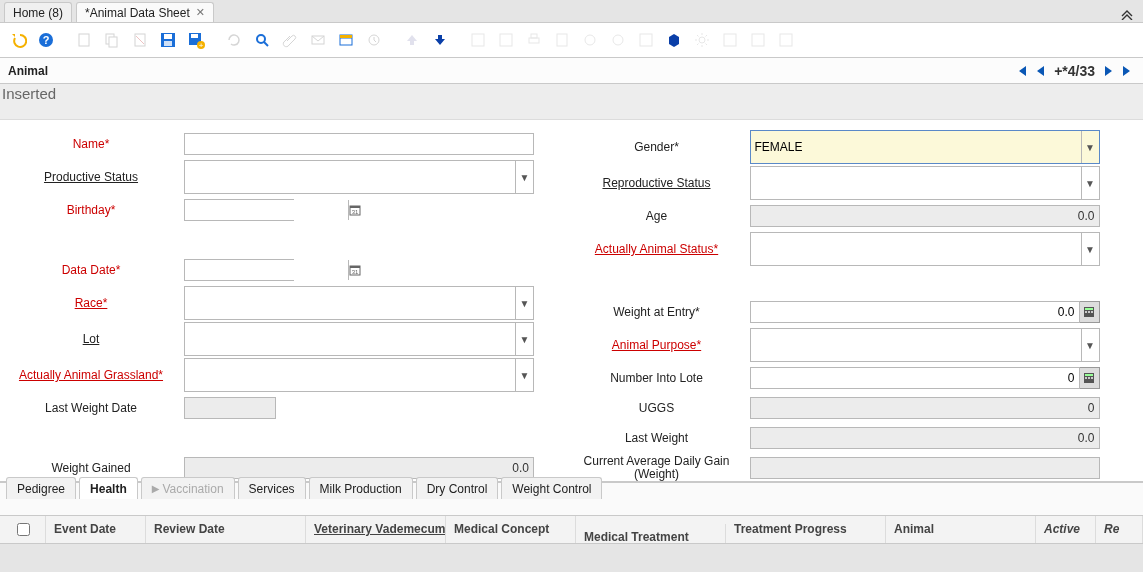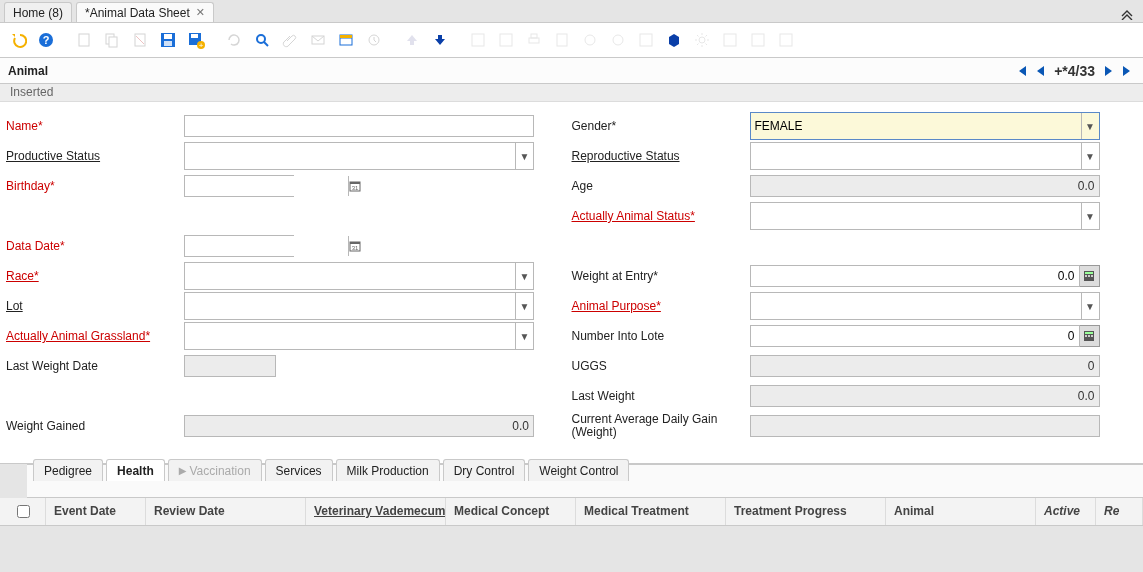--- a/index.html
+++ b/index.html
@@ -21,71 +21,71 @@
   .toolbar .sep { width:6px; }
 
   
   .section-header { height:26px; background:#fcfcfc; border-bottom:1px solid #c9c9c9; display:flex; align-items:center; padding:0 8px; font-weight:bold; }
   .section-header .spacer { flex:1; }
   .pager { display:flex; align-items:center; gap:6px; color:#0a57b5; }
   .pager .pgbtn { cursor:pointer; font-size:15px; }
   .pager .label { color:#333; font-size:14px; }
 
   
-  .status-line { height:18px; padding:1px 10px; color:#666; font-size:12px; background:#ededed; border-bottom:1px solid #dcdcdc; }
+  .status-line { height:36px; padding:1px 2px; color:#666; font-size:15px; background:#ededed; border-bottom:1px solid #dcdcdc; }
 
   
   .form-area { background:#fff; height:362px; overflow:auto; border-bottom:1px solid #c9c9c9; }
   .form-grid { display:flex; padding:10px 6px 10px 6px; }
   .col { flex:1; }
   .row { display:flex; align-items:center; min-height:28px; margin-bottom:2px; }
-  .row .lbl { width:178px; text-align:left; padding-right:8px; white-space:nowrap; }
+  .row .lbl { width:178px; text-align:center; padding-right:8px; white-space:nowrap; }
   .row .lbl.req { color:#c00; }
   .row .lbl.link { text-decoration:underline; cursor:pointer; }
   .row .fld { width:350px; display:flex; align-items:center; }
   .row.spacer-row { height:20px; }
 
   input.text { width:100%; height:22px; border:1px solid #b8b8b8; padding:2px 4px; font-size:12px; background:#fff; }
   input.text.ro { background:#ececec; text-align:right; color:#333; }
   input.text.ro-left { background:#ececec; }
-  .combo { width:100%; height:28px; border:1px solid #b8b8b8; display:flex; background:#fff; }
+  .combo { width:100%; height:34px; border:1px solid #b8b8b8; display:flex; background:#fff; }
   .combo input { flex:1; border:none; padding:2px 4px; font-size:12px; background:transparent; outline:none; }
   .combo .arrow { width:18px; border-left:1px solid #b8b8b8; display:flex; align-items:center; justify-content:center; color:#555; cursor:pointer; font-size:10px; }
   .combo.hl { background:#fcf9d9; }
   .combo.hl input { background:transparent; }
   .datebox { width:110px; height:22px; border:1px solid #b8b8b8; display:flex; background:#fff; }
   .datebox input { flex:1; border:none; padding:2px 4px; font-size:12px; }
   .datebox .cal { width:20px; border-left:1px solid #b8b8b8; display:flex; align-items:center; justify-content:center; cursor:pointer; }
   .numbtn { width:20px; height:22px; border:1px solid #999; border-left:none; background:#ddd; display:flex; align-items:center; justify-content:center; cursor:pointer; font-size:10px; }
   .numwrap { display:flex; width:100%; }
   .numwrap input { flex:1; height:22px; border:1px solid #b8b8b8; text-align:right; padding:2px 4px; font-size:12px; }
   .chk { width:14px; height:14px; margin-right:4px; }
 
   
-  .subtabs { height:24px; background:#fafafa; border-top:1px solid #c9c9c9; border-bottom:1px solid #c9c9c9; display:flex; align-items:flex-end; padding:16px 6px;margin-left:27px; }
+  .subtabs { height:24px; background:#fafafa; border-top:1px solid #c9c9c9; border-bottom:1px solid #c9c9c9; display:flex; align-items:flex-end; padding:16px 6px; }
   .subtab { border:1px solid #c9c9c9; border-bottom:none; border-radius:3px 3px 0 0; padding:3px 10px; margin-right:3px; background:#f2f2f2; cursor:pointer; height:22px; display:flex; align-items:center; }
   .subtab.active { background:#fff; font-weight:bold; }
   .subtab.disabled { color:#aaa; }
   .subtab .tri { color:#aaa; margin-right:3px; font-size:10px; }
 
   
   .sub-toolbar { height:24px; background:#fff; border-bottom:1px solid #dcdcdc; display:flex; align-items:center; padding:0 8px; gap:6px; }
   .sub-toolbar .mini { width:16px; height:16px; opacity:.35; }
   .sub-toolbar .records { color:#555; font-size:11px; margin-left:4px; }
 
   
   .grid { background:#fff; }
   .grid-header { display:flex; background:#f3f3f3; border-bottom:1px solid #c9c9c9; height:28px; align-items:stretch; }
   .gh { border-right:1px solid #dcdcdc; padding:6px 8px; font-weight:bold; color:#444; font-size:12px; white-space:nowrap; overflow:hidden; }
   .gh.chkcol { width:46px; display:flex; align-items:center; justify-content:center; padding:0; }
   .gh.c-event { width:100px; }
   .gh.c-review { width:160px; }
   .gh.c-vade { width:140px;text-decoration:underline; }
   .gh.c-concept { width:130px; }
-  .gh.c-treat { width:150px; }
+  .gh.c-treat { width:150px;margin-top:8px; }
   .gh.c-prog { width:160px; }
   .gh.c-animal { width:150px; }
   .gh.c-active { width:60px;font-style:italic; }
   .gh.c-re { flex:1;font-style:italic; }
 
   svg { display:block; }
 </style>
 </head>
 <body>
 

